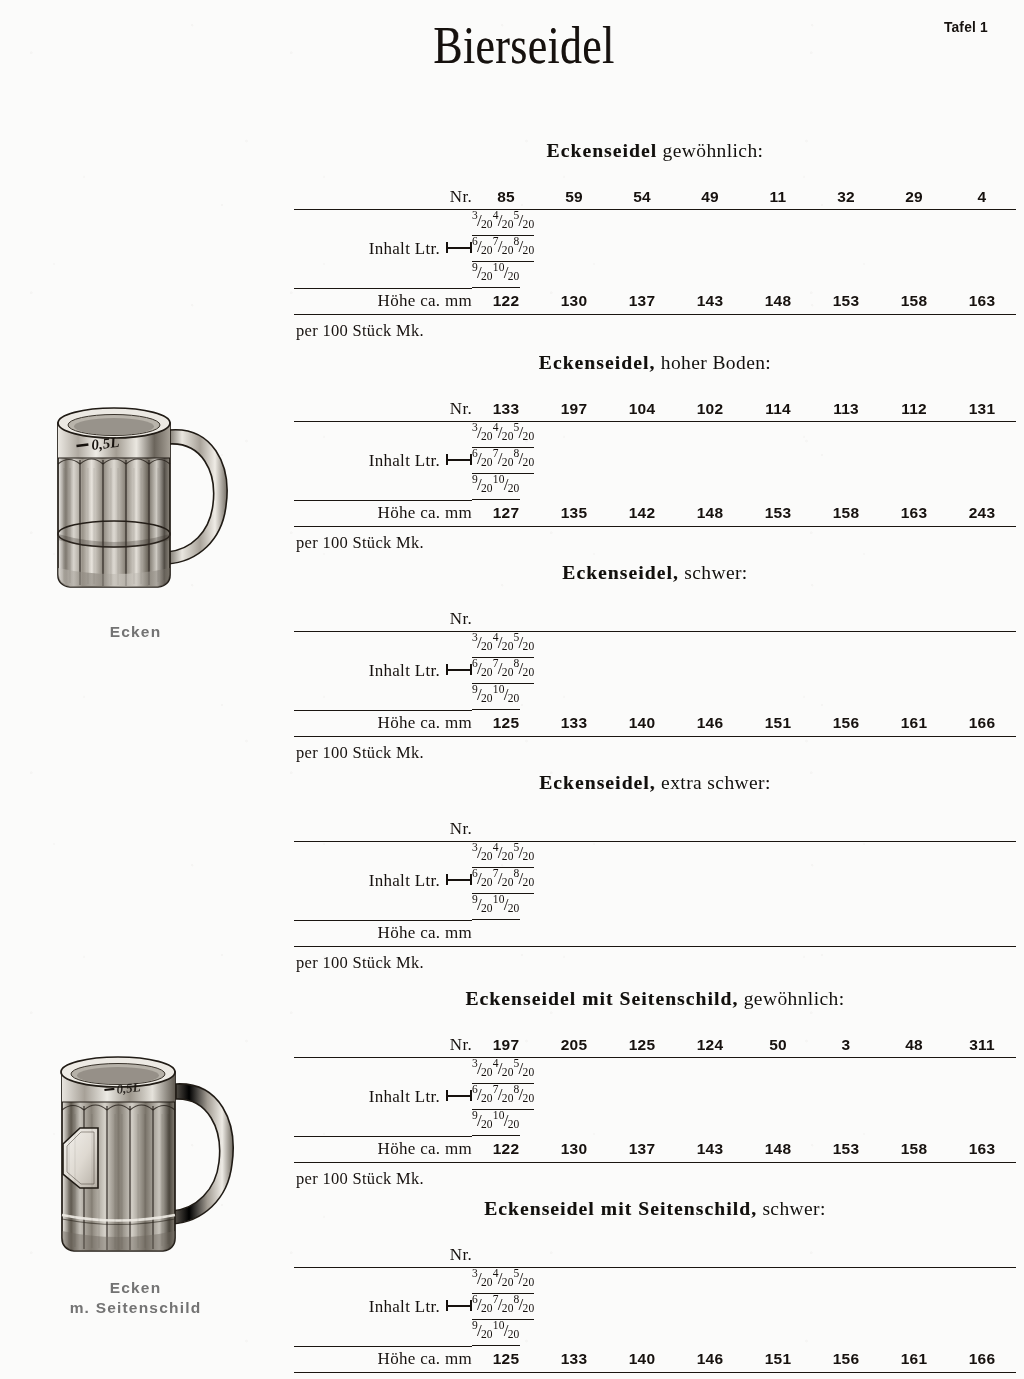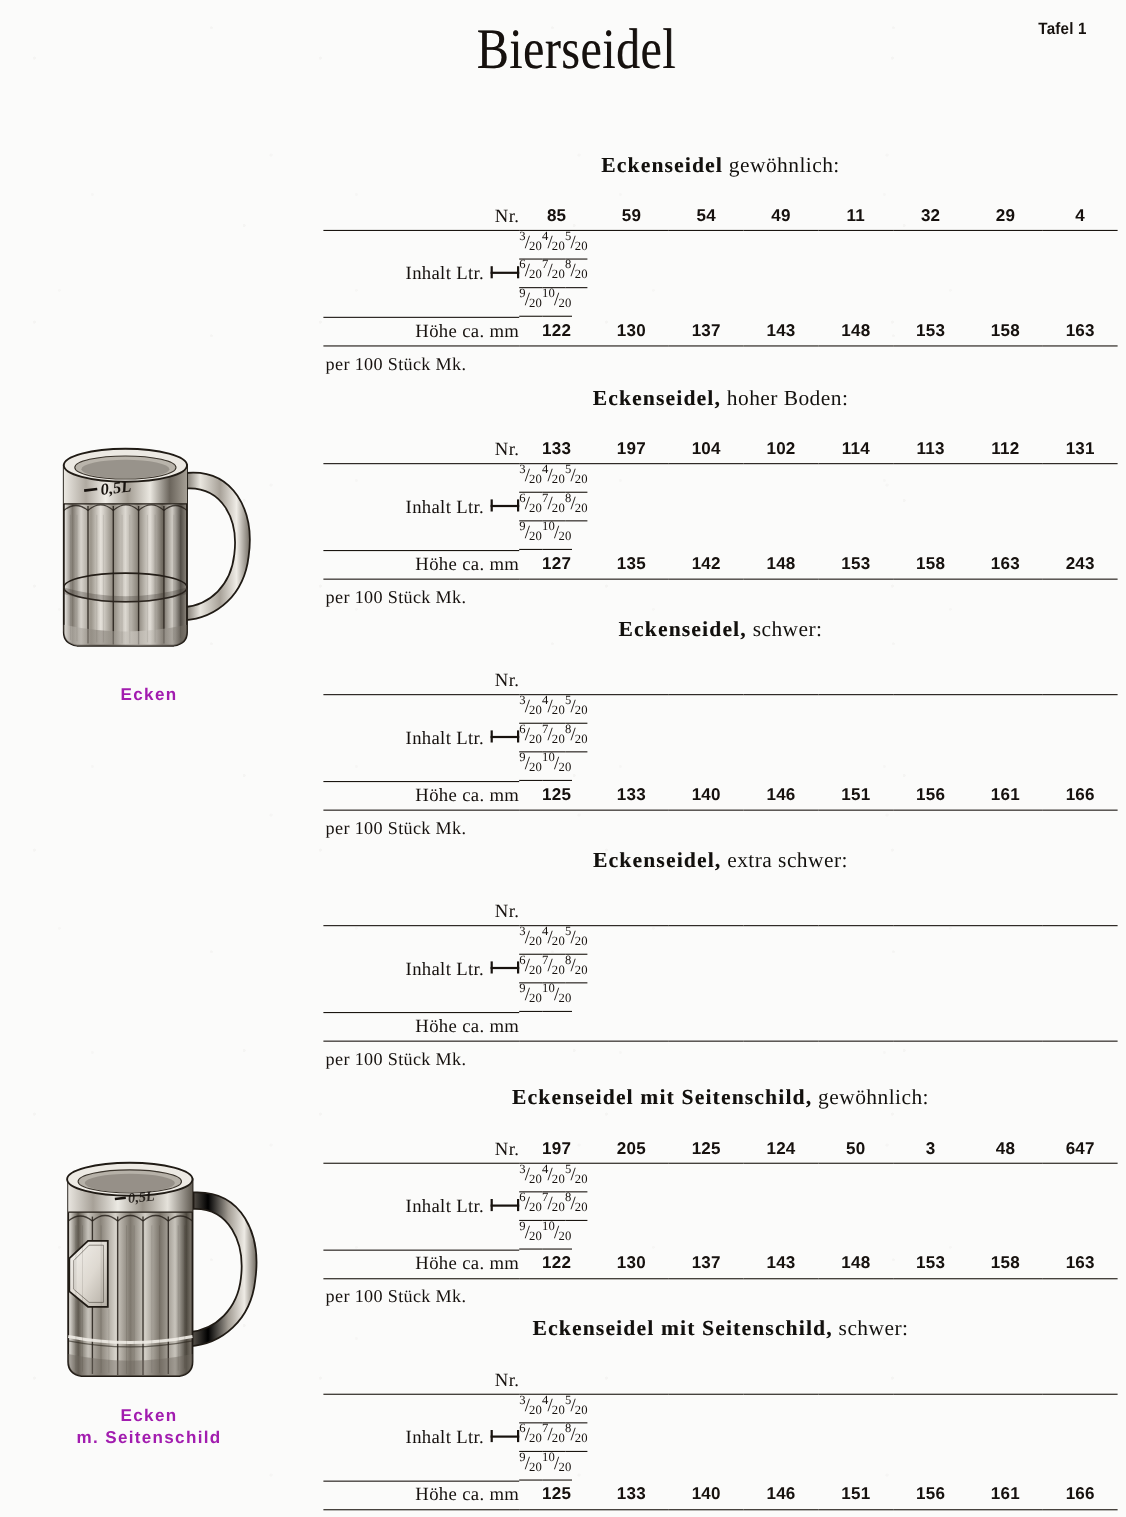--- a/index.html
+++ b/index.html
@@ -180,21 +180,21 @@
     width: 215px;
     text-align: center;
   }
   .figure .caption {
     font-family: "Liberation Sans", sans-serif;
     font-weight: bold;
     font-size: 15.5px;
     letter-spacing: 1.2px;
     line-height: 1.28;
     margin-top: 4px;
-    color: #a21caf;
+    color: #737373;
   }
   .mug-svg { display: block; margin: 0 auto; }
 </style>
 </head>
 <body>
 
 <div class="paper-noise"></div>
 
 <div class="page-header">
   <div class="doc-title">Bierseidel</div>
@@ -566,21 +566,21 @@
         <tbody>
           <tr class="rule-under">
             <td class="rowlabel">Nr.</td>
             <td class="cell">197</td>
             <td class="cell">205</td>
             <td class="cell">125</td>
             <td class="cell">124</td>
             <td class="cell">50</td>
             <td class="cell">3</td>
             <td class="cell">48</td>
-            <td class="cell">647</td>
+            <td class="cell">311</td>
           </tr>
           <tr class="rule-under">
             <td class="rowlabel">Inhalt Ltr.<span class="gauge-mark"><span class="cap-l"></span><span class="cap-r"></span></span></td>
             <td class="cell frac"><span class="frac"><span class="num">3</span><span class="sl">/</span><span class="den">20</span></span></td>
             <td class="cell frac"><span class="frac"><span class="num">4</span><span class="sl">/</span><span class="den">20</span></span></td>
             <td class="cell frac"><span class="frac"><span class="num">5</span><span class="sl">/</span><span class="den">20</span></span></td>
             <td class="cell frac"><span class="frac"><span class="num">6</span><span class="sl">/</span><span class="den">20</span></span></td>
             <td class="cell frac"><span class="frac"><span class="num">7</span><span class="sl">/</span><span class="den">20</span></span></td>
             <td class="cell frac"><span class="frac"><span class="num">8</span><span class="sl">/</span><span class="den">20</span></span></td>
             <td class="cell frac"><span class="frac"><span class="num">9</span><span class="sl">/</span><span class="den">20</span></span></td>

